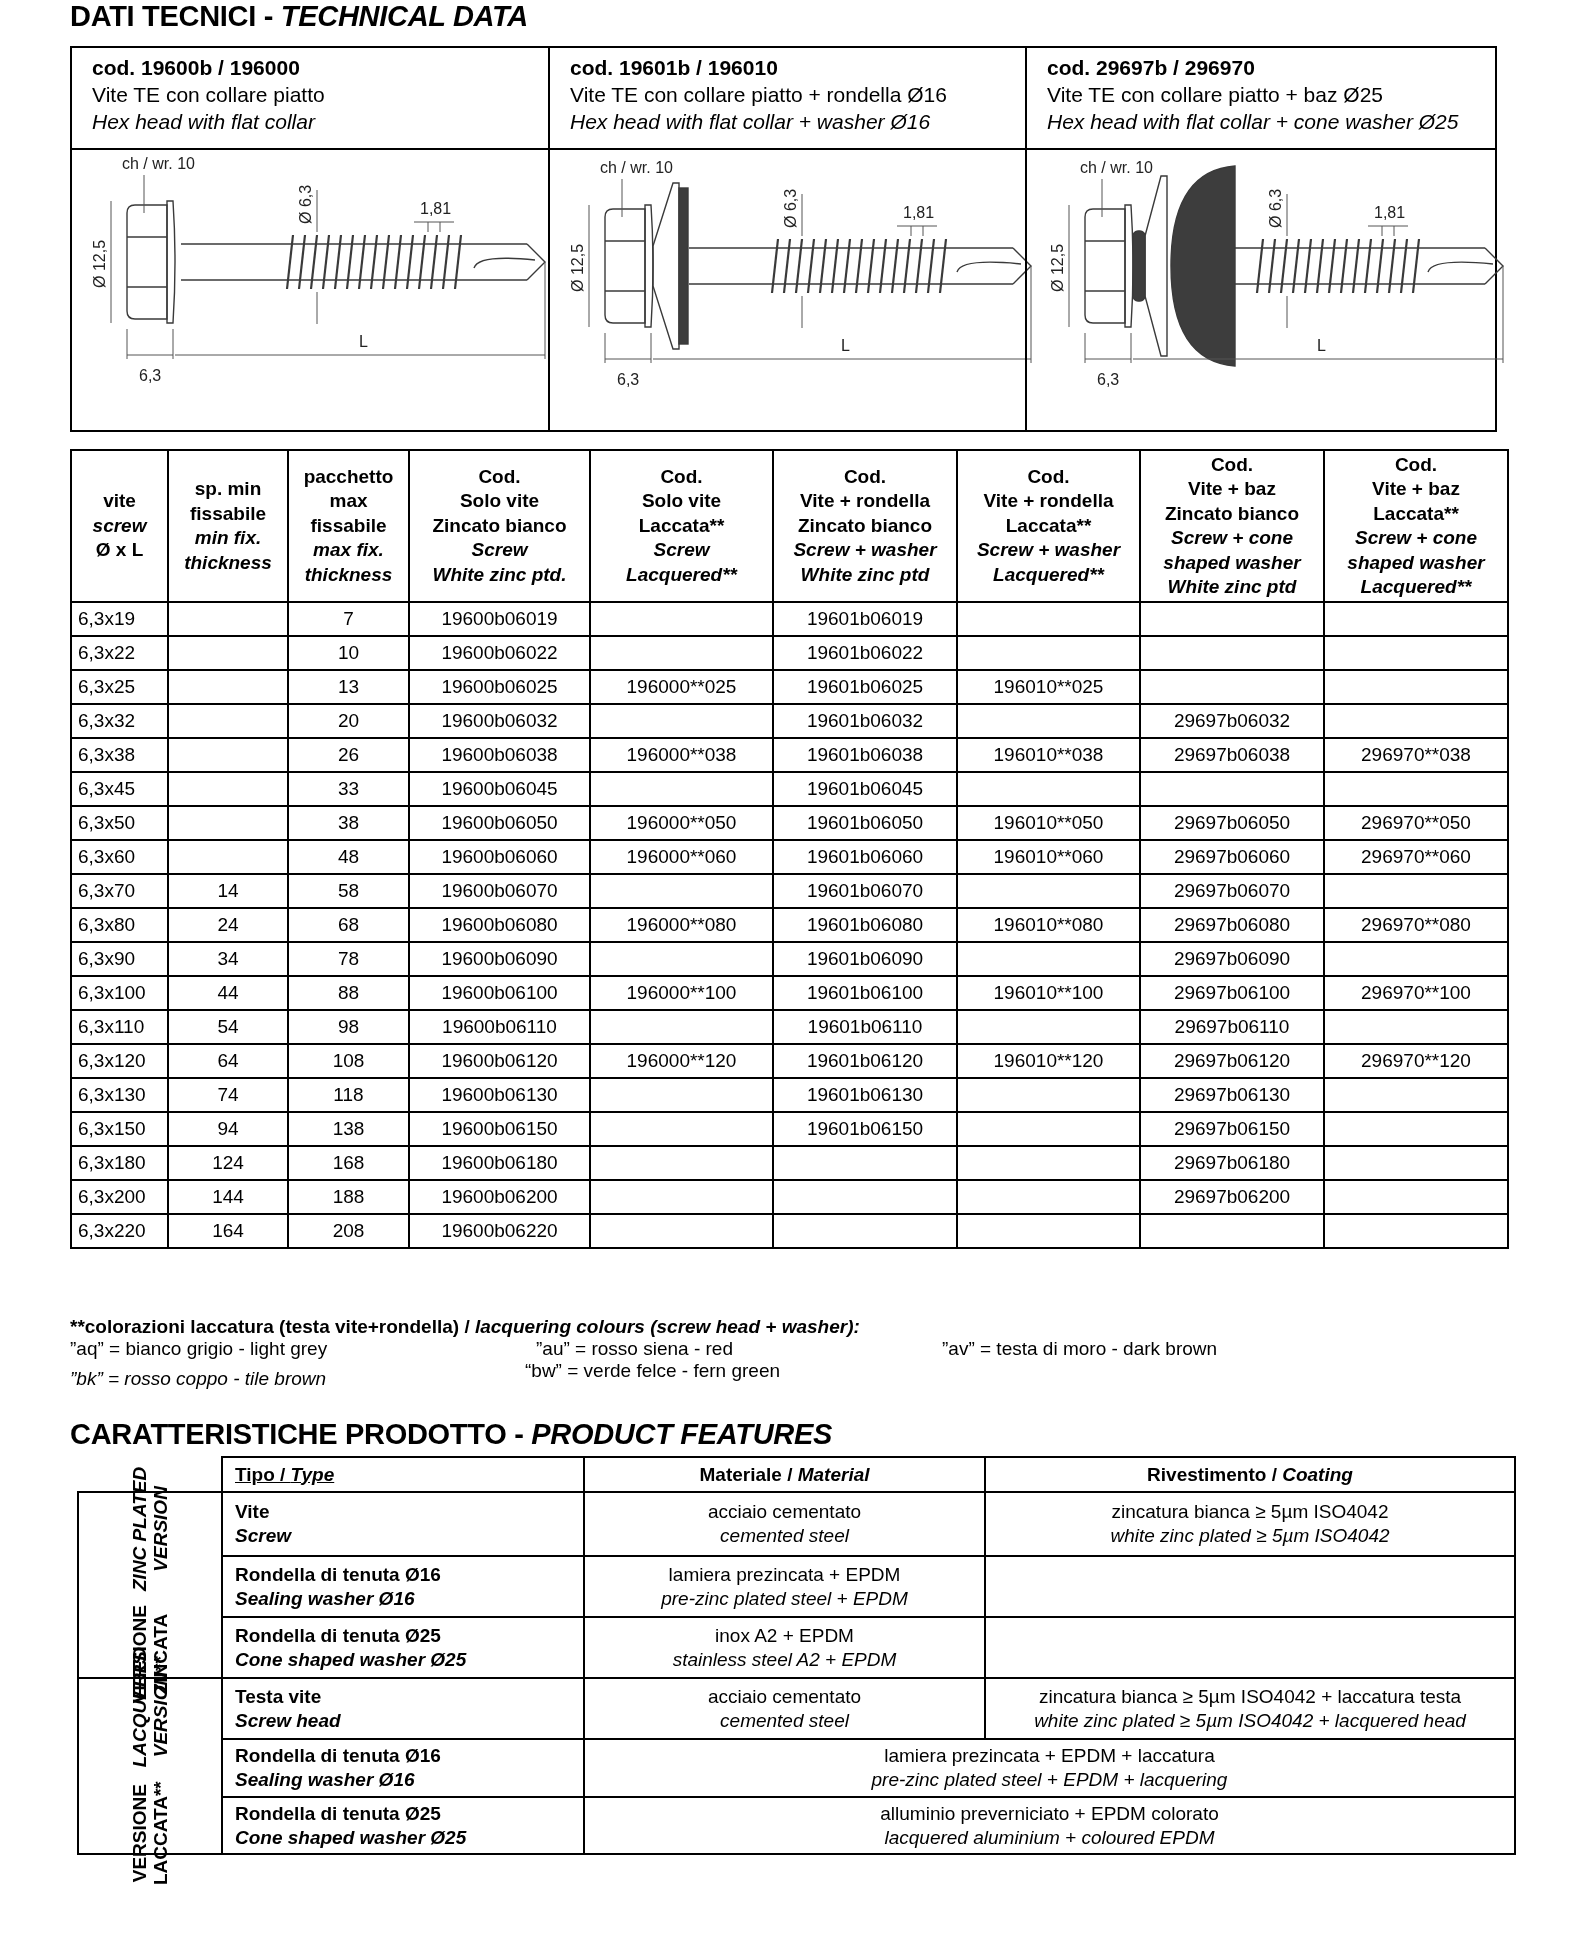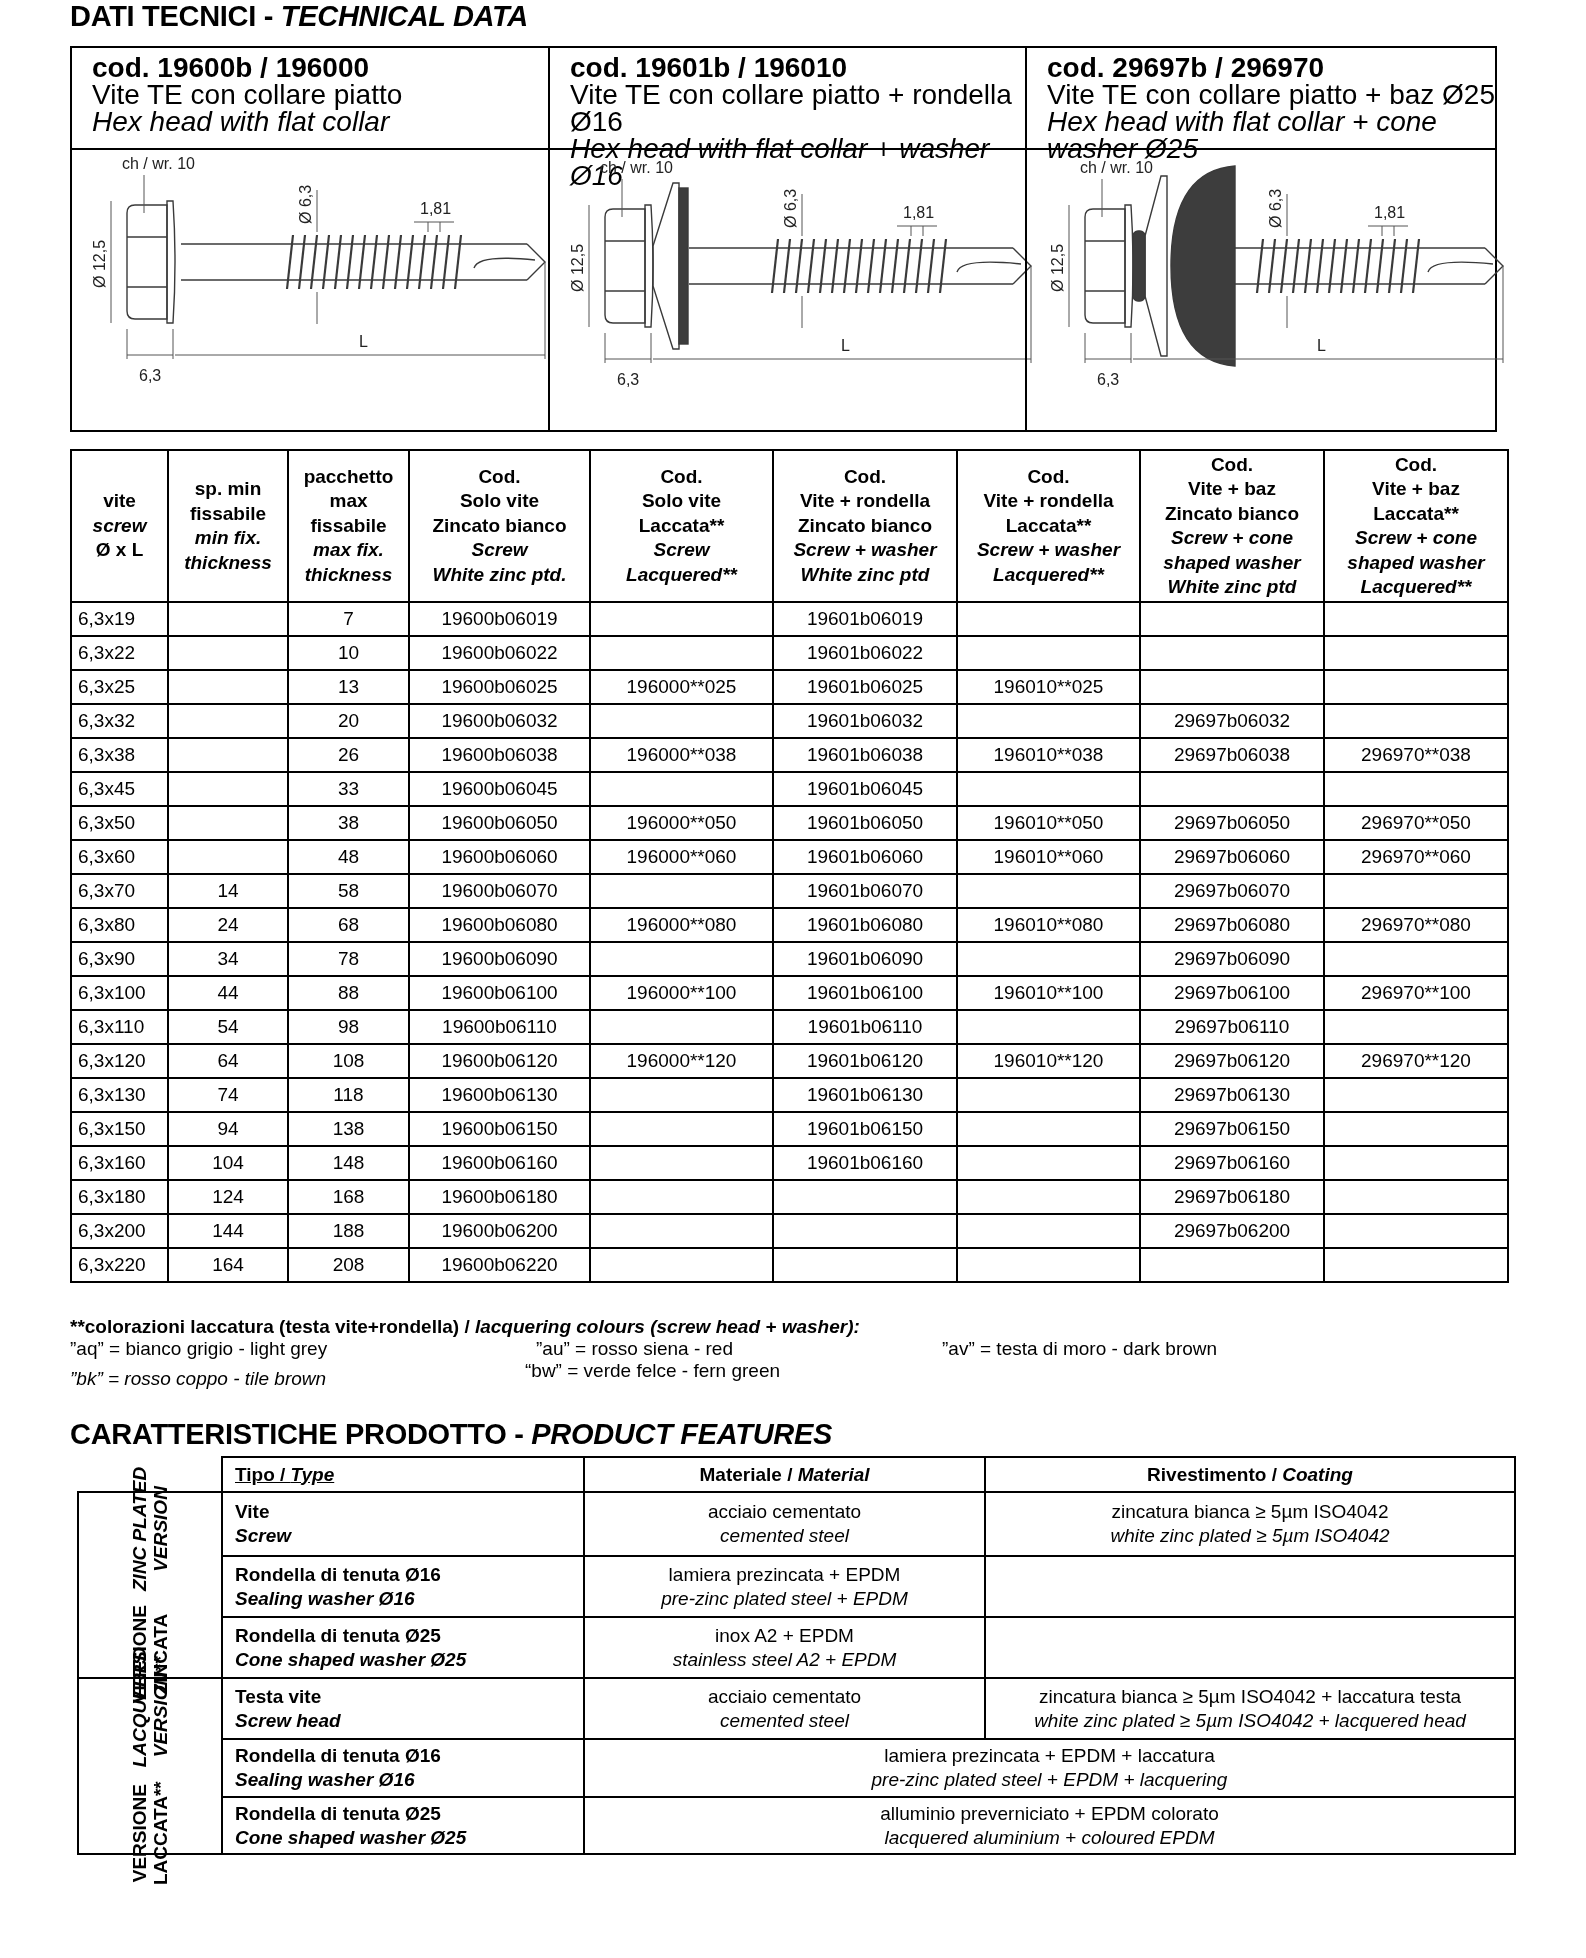--- a/index.html
+++ b/index.html
@@ -5,21 +5,21 @@
   html, body { margin: 0; padding: 0; background: #ffffff; }
   body { width: 1586px; height: 1958px; position: relative; overflow: hidden;
          font-family: "Liberation Sans", sans-serif; color: #000; }
   .abs { position: absolute; }
   .title { font-weight: bold; font-size: 29px; letter-spacing: -0.3px; white-space: nowrap; }
   .title i { font-style: italic; }
 
   
   #topbox { left: 70px; top: 46px; width: 1427px; height: 386px; border: 2px solid #000; box-sizing: border-box; }
   .tcell { position: absolute; box-sizing: border-box; padding-left: 21px; }
-  .tcell.head { top: 0; height: 108px; padding: 6px 0 0 20px; font-size: 28px; line-height: 27px; }
+  .tcell.head { top: 0; height: 108px; padding: 6px 0 0 20px; font-size: 21px; line-height: 27px; }
   .tcell.img { top: 100px; height: 284px; border-top: 2px solid #000; }
   .tcell.sep { border-left: 2px solid #000; }
   .head .code { font-weight: bold; display: block; }
   .head .it { display: block; font-style: italic; }
   .head .ro { display: block; }
   svg text { font-family: "Liberation Sans", sans-serif; }
 
   
   table { border-collapse: collapse; }
   #main { position: absolute; left: 70px; top: 449px; width: 1437px; table-layout: fixed; }
@@ -482,31 +482,20 @@
         <td>94</td>
         <td>138</td>
         <td>19600b06150</td>
         <td></td>
         <td>19601b06150</td>
         <td></td>
         <td>29697b06150</td>
         <td></td>
       </tr>
       <tr>
-        <td class="left">6,3x160</td>
-        <td>104</td>
-        <td>148</td>
-        <td>19600b06160</td>
-        <td></td>
-        <td>19601b06160</td>
-        <td></td>
-        <td>29697b06160</td>
-        <td></td>
-      </tr>
-      <tr>
         <td class="left">6,3x180</td>
         <td>124</td>
         <td>168</td>
         <td>19600b06180</td>
         <td></td>
         <td></td>
         <td></td>
         <td>29697b06180</td>
         <td></td>
       </tr>

